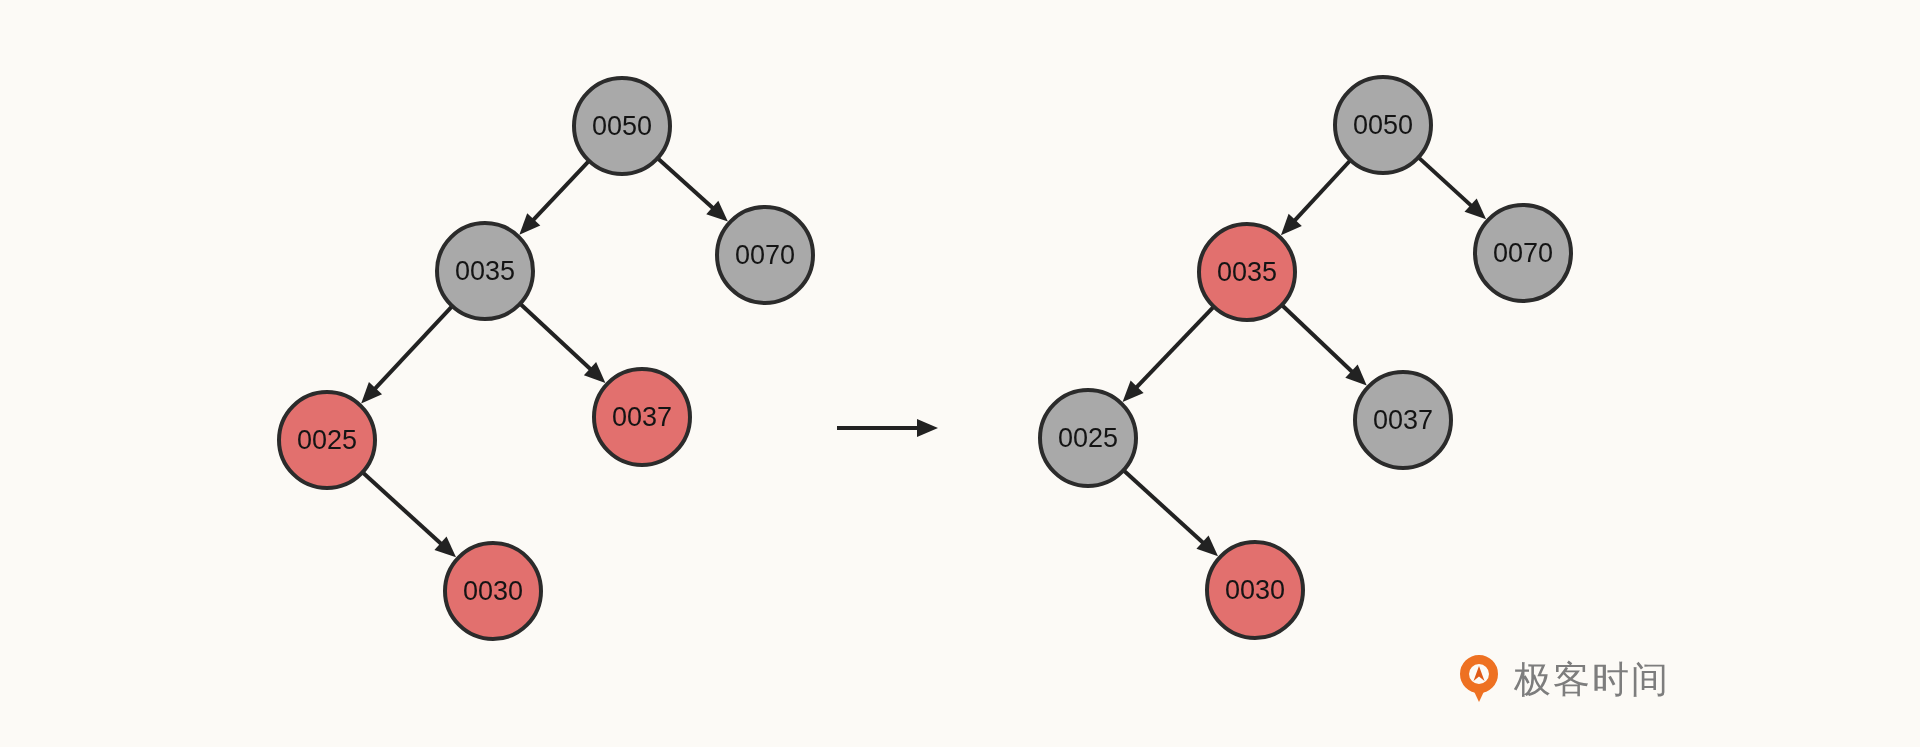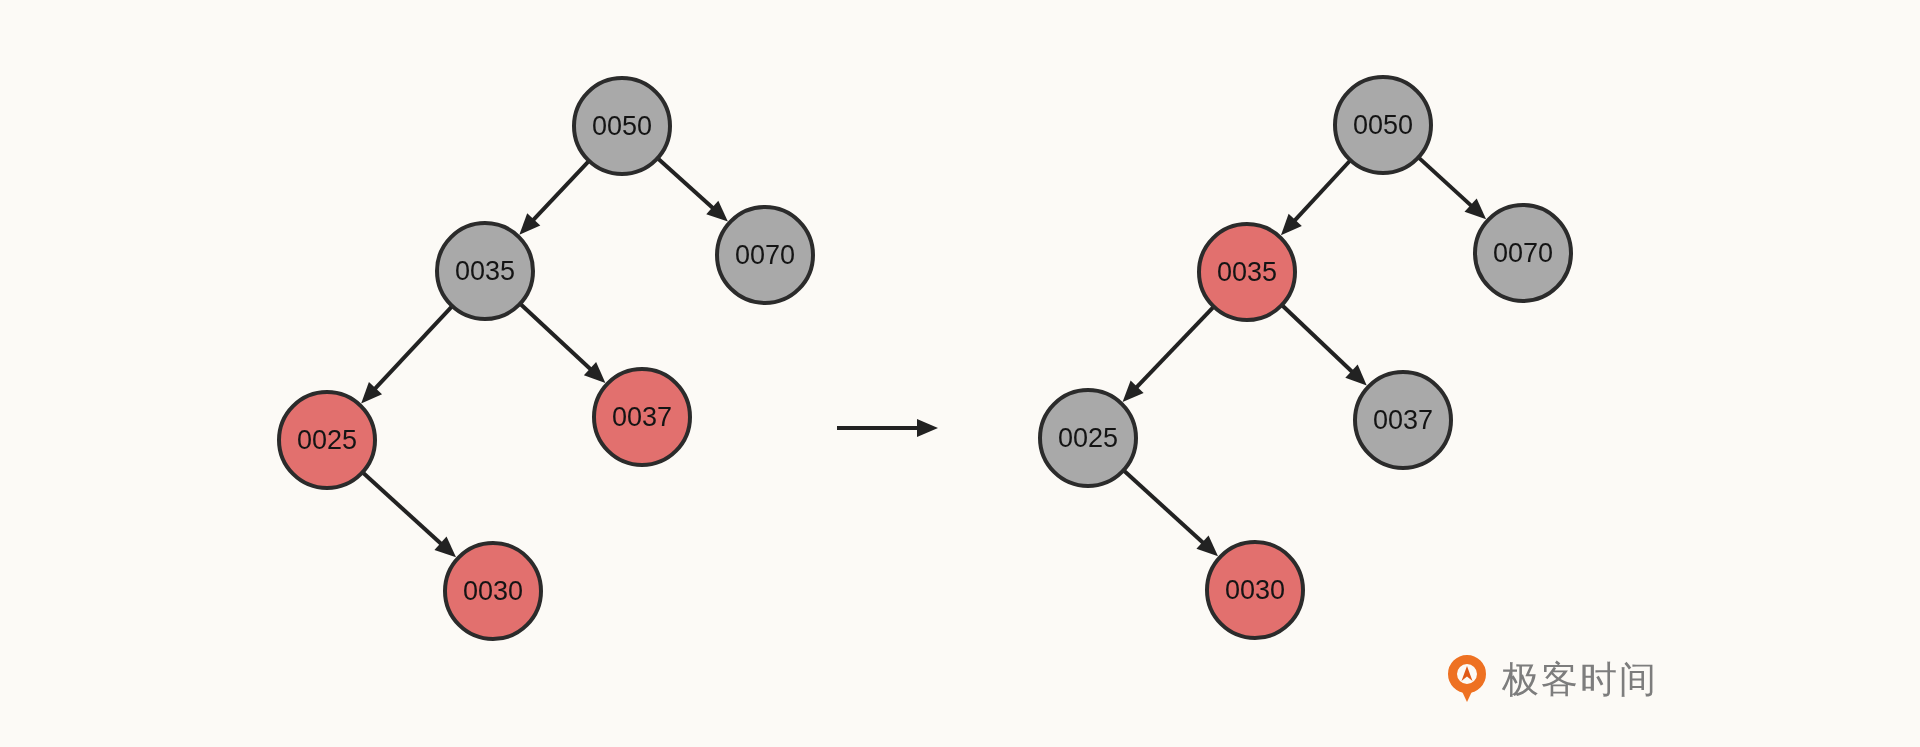--- a/index.html
+++ b/index.html
@@ -15,21 +15,21 @@
     width: 1684px;
     height: 747px;
   }
   #diagram-svg {
     position: absolute;
     left: 0;
     top: 0;
   }
   #logo {
     position: absolute;
-    right: 26px;
+    right: 14px;
     bottom: 38px;
     display: flex;
     align-items: center;
     gap: 12px;
     justify-content: flex-end;
   }
   #logo .logo-text {
     font-size: 37px;
     letter-spacing: 2px;
     font-weight: 400;

